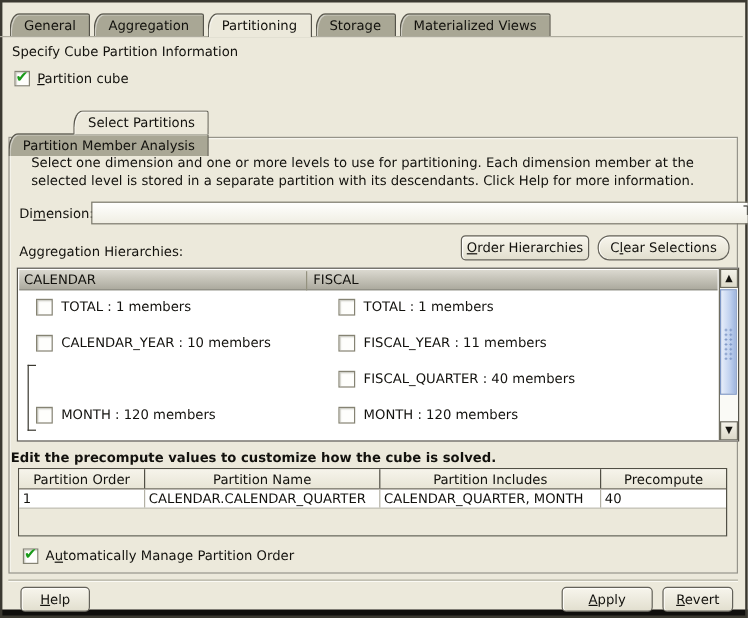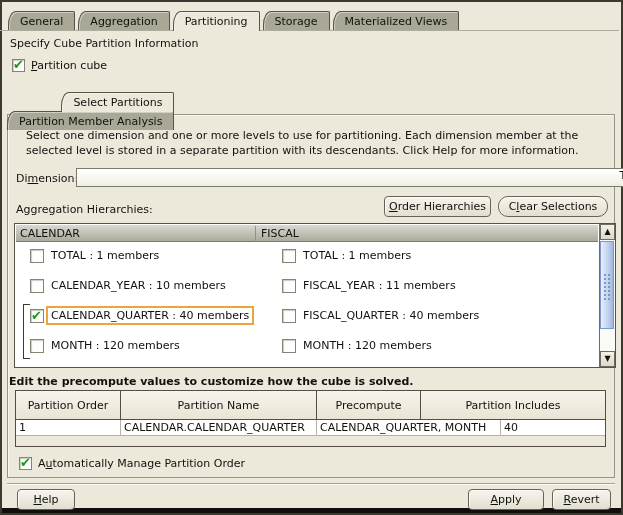--- a/index.html
+++ b/index.html
@@ -81,21 +81,21 @@
              border: 1px solid #7E97C6;
              background: linear-gradient(90deg, #E7EEFA 0%, #C4D4F0 55%, #9FB6E0 100%); cursor: default; }
   .sb-thumb::after { content: ""; position: absolute; left: 2px; right: 2px; top: 31px; height: 27px;
              background-image: radial-gradient(circle, #7E97C6 28%, transparent 34%);
              background-size: 4px 4px; }
 
   
   .pre-instr { position: absolute; left: 1px; top: 260px; font-weight: bold; }
   .ptable { position: absolute; left: 7px; top: 275px; width: 591px; height: 57px;
             border: 1px solid #514F45; display: flex; flex-direction: column; background: #ECE9DB; }
-  .pt-head { display: flex; height: 29px; border-bottom: 1px solid #514F45;
+  .pt-head { display: flex; height: 17px; border-bottom: 1px solid #514F45;
             background: linear-gradient(#F6F4EB, #E8E5D6); text-align: center; }
   .pt-head .pc { display: flex; align-items: center; justify-content: center; border-right: 1px solid #514F45; }
   .pt-head .pc:last-child { border-right: none; }
   .pt-row { display: flex; height: 16px; background: #FFFFFF; border-bottom: 1px solid #B3B1A5; }
   .pt-row .pc { display: flex; align-items: center; padding-left: 3px; border-right: 1px solid #B3B1A5; }
   .pt-row .pc:last-child { border-right: none; }
   .pc.w0 { width: 105px; } .pc.w1 { width: 196px; } .pc.w2 { width: 184px; } .pc.w3 { flex: 1; }
   .pt-fill { flex: 1; background: #ECE9DB; }
 
   
@@ -159,24 +159,20 @@
       <div class="bracket"></div>
 
       <div class="hitem" style="left:15px; top:24px;">
         <span class="cb"></span>
         <span class="ilabel">TOTAL : 1 members</span>
       </div>
       <div class="hitem" style="left:15px; top:54px;">
         <span class="cb"></span>
         <span class="ilabel">CALENDAR_YEAR : 10 members</span>
       </div>
-      <div class="hitem" style="left:15px; top:84px;">
-        <span class="cb checked"></span>
-        <span class="ilabel focused">CALENDAR_QUARTER : 40 members</span>
-      </div>
       <div class="hitem" style="left:15px; top:114px;">
         <span class="cb"></span>
         <span class="ilabel">MONTH : 120 members</span>
       </div>
 
       <div class="hitem" style="left:267px; top:24px;">
         <span class="cb"></span>
         <span class="ilabel">TOTAL : 1 members</span>
       </div>
       <div class="hitem" style="left:267px; top:54px;">
@@ -197,22 +193,22 @@
         <div class="sb-thumb"></div>
         <div class="sb-btn sb-down">▼</div>
       </div>
     </div>
 
     <div class="pre-instr">Edit the precompute values to customize how the cube is solved.</div>
     <div class="ptable">
       <div class="pt-head">
         <div class="pc w0">Partition Order</div>
         <div class="pc w1">Partition Name</div>
+        <div class="pc w2">Partition Includes</div>
         <div class="pc w3">Precompute</div>
-        <div class="pc w2">Partition Includes</div>
       </div>
       <div class="pt-row">
         <div class="pc w0">1</div>
         <div class="pc w1">CALENDAR.CALENDAR_QUARTER</div>
         <div class="pc w2">CALENDAR_QUARTER, MONTH</div>
         <div class="pc w3">40</div>
       </div>
       <div class="pt-fill"></div>
     </div>
 

